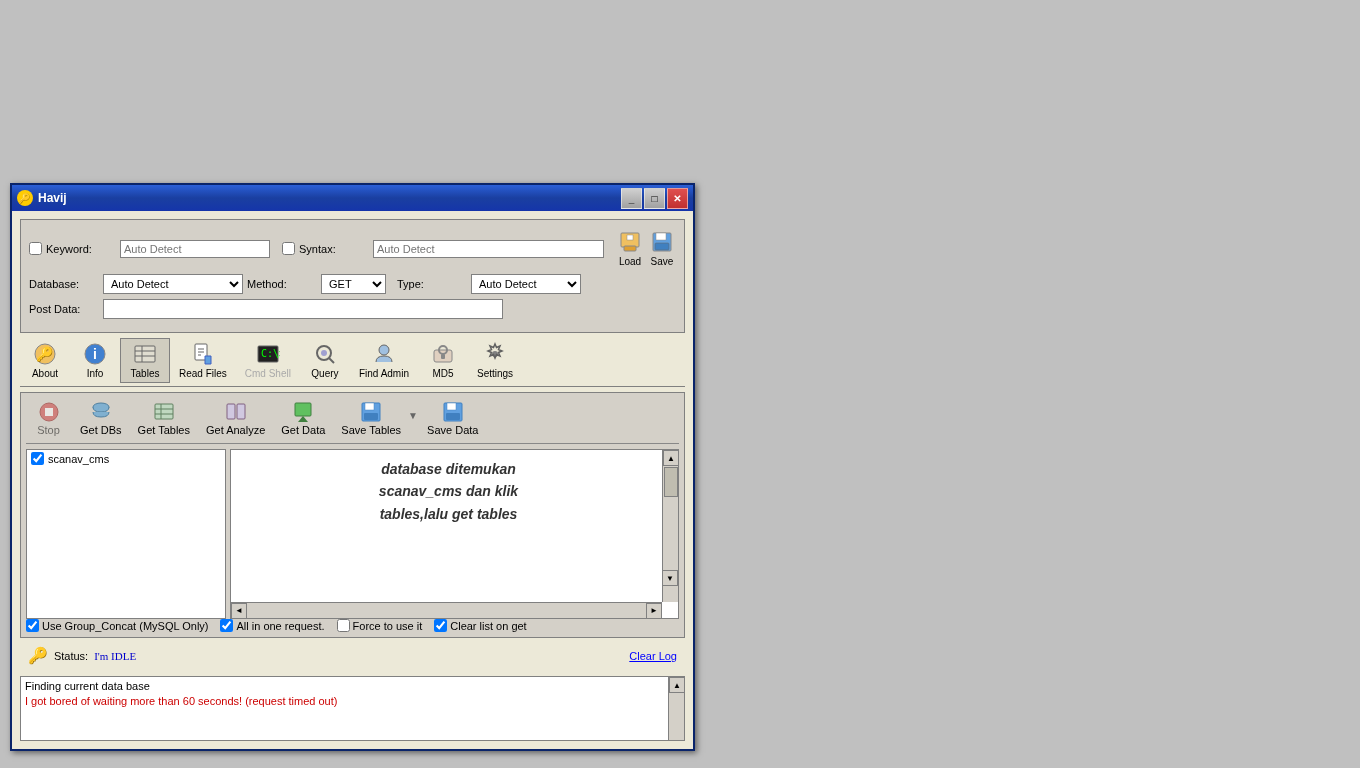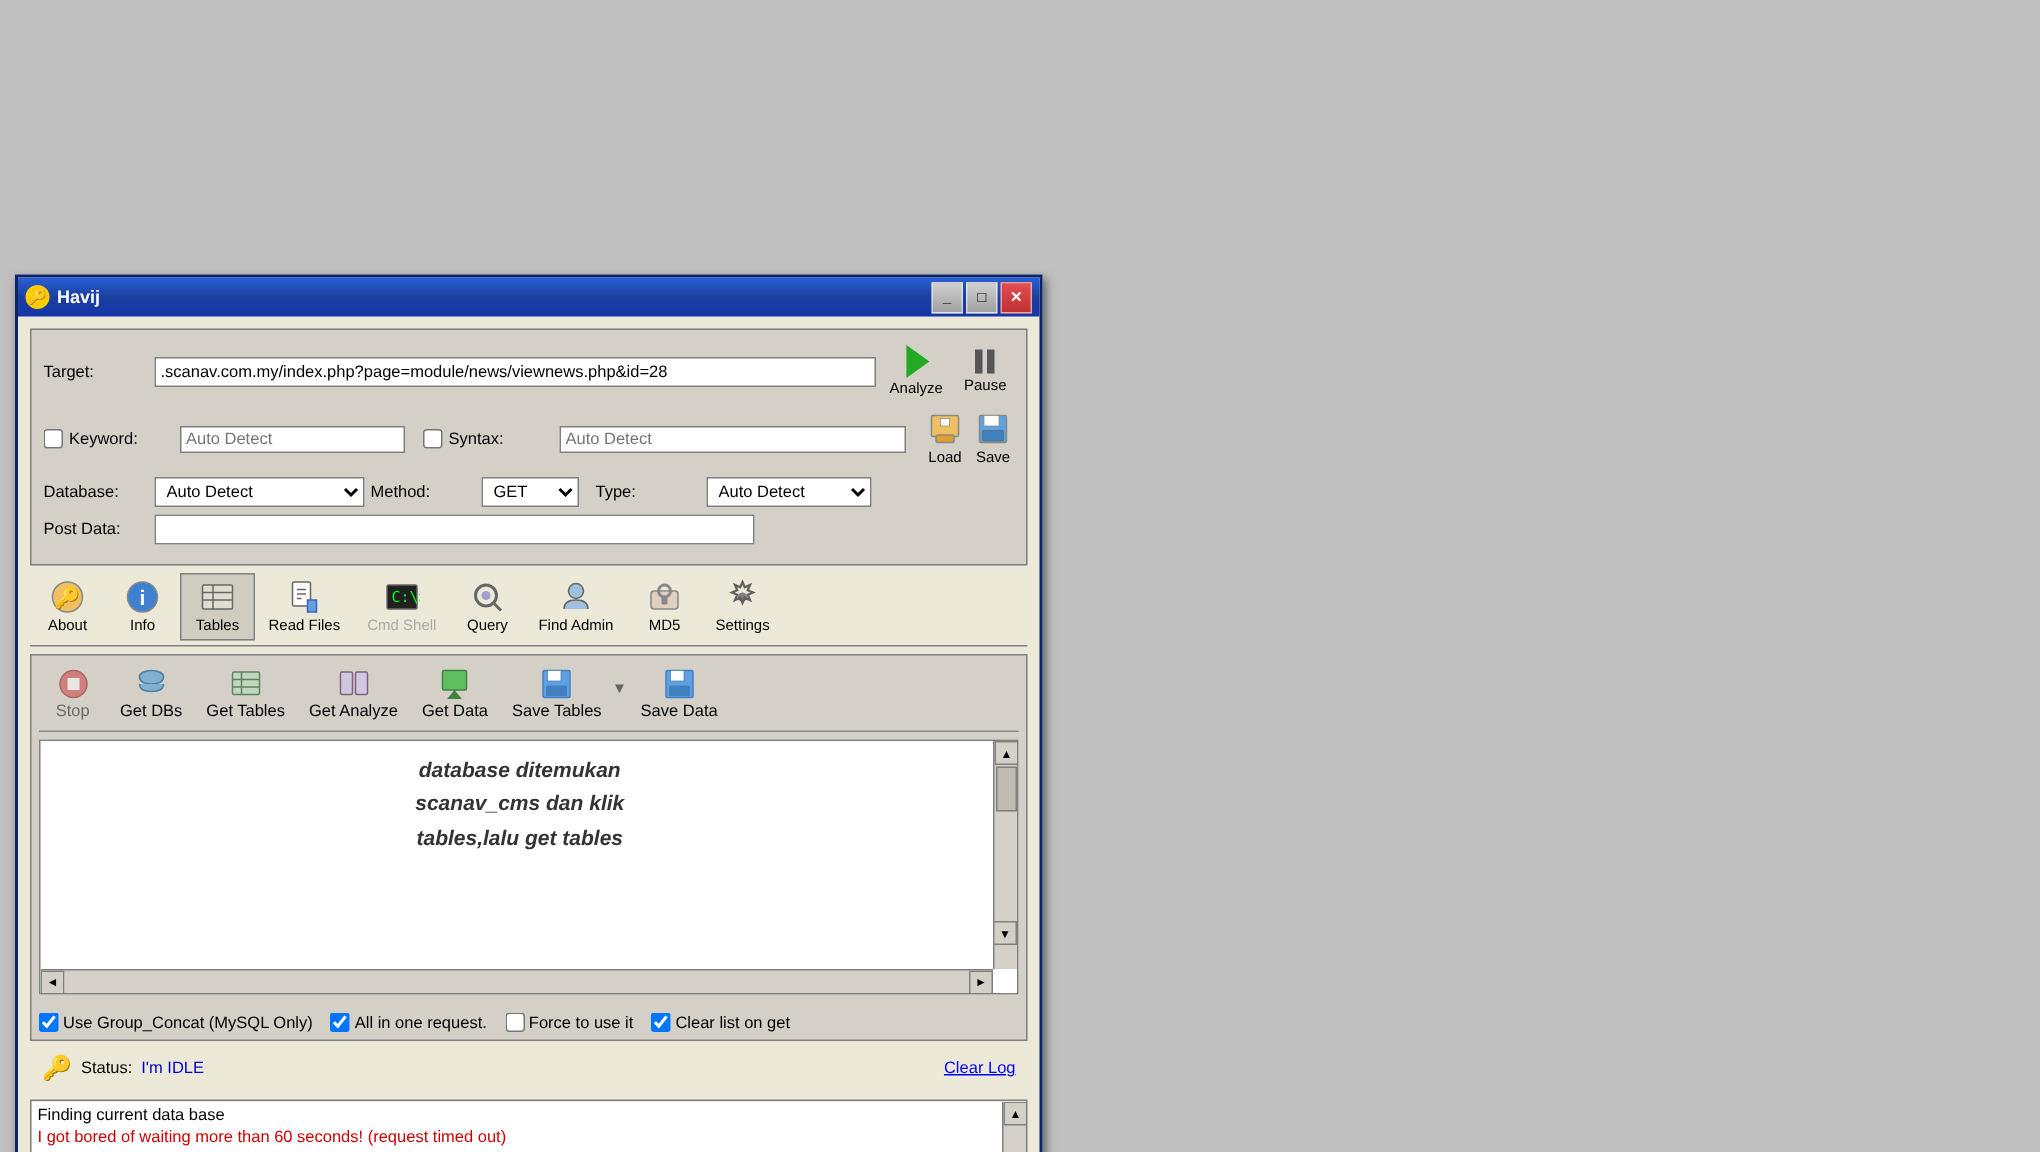--- a/index.html
+++ b/index.html
@@ -400,21 +400,21 @@
       line-height: 1.6;
       text-align: center;
       font-style: italic;
     }
 
     
     .options-row {
       display: flex;
       align-items: center;
       gap: 12px;
-      margin-top: 12px;
+      margin-top: 0;
       font-size: 11px;
     }
 
     .opt-label {
       display: flex;
       align-items: center;
       gap: 3px;
     }
 
     
@@ -433,20 +433,21 @@
       gap: 6px;
     }
 
     .status-icon {
       font-size: 16px;
     }
 
     .status-idle {
       color: #0000cc;
       font-size: 11px;
+      font-family: Liberation Serif, serif;
     }
 
     .clear-log {
       color: blue;
       text-decoration: underline;
       cursor: pointer;
       font-size: 11px;
     }
 
     
@@ -514,36 +515,20 @@
       <div class="title-btn">_</div>
       <div class="title-btn">□</div>
       <div class="title-btn close">✕</div>
     </div>
   </div>
 
   <div class="window-content">
 
     <div class="target-section">
 
-      <div class="form-row">
-        <span class="form-label">Target:</span>
-        <input class="target-input" type="text" value=".scanav.com.my/index.php?page=module/news/viewnews.php&amp;id=28" style="">
-
-        <button class="analyze-btn">
-          <div class="analyze-icon"></div>
-          <span class="btn-label">Analyze</span>
-        </button>
-        <button class="pause-btn">
-          <div class="pause-icon">
-            <div class="pause-bar"></div>
-            <div class="pause-bar"></div>
-          </div>
-          <span class="btn-label">Pause</span>
-        </button>
-      </div>
 
       <div class="form-row">
         <input type="checkbox" style="">
         <span class="form-label">Keyword:</span>
         <input class="keyword-input" type="text" placeholder="Auto Detect" style="">
         <input type="checkbox" style="margin-left: 8px;">
         <span class="form-label">Syntax:</span>
         <input class="syntax-input" type="text" placeholder="Auto Detect" style="">
         <div class="right-btns">
           <button class="icon-btn-vertical">
@@ -751,20 +736,26 @@
               <rect x="5" y="2" width="9" height="7" fill="white" stroke="#4080c0" stroke-width="0.5"></rect>
               <rect x="4" y="12" width="14" height="7" rx="1" fill="#4080c0"></rect>
             </svg>
           </div>
           <span class="data-label">Save Data</span>
         </div>
       </div>
 
       <div class="content-area">
 
+        <div class="db-list">
+          <div class="db-item">
+            <input type="checkbox" checked="" style="">
+            <span>scanav_cms</span>
+          </div>
+        </div>
 
         <div class="output-area">
           <div class="output-text">
             database ditemukan<br>
             scanav_cms dan klik<br>
             tables,lalu get tables
           </div>
           <div class="output-scrollbar-v">
             <div class="scroll-btn">▲</div>
             <div class="scrollbar-thumb"></div>

